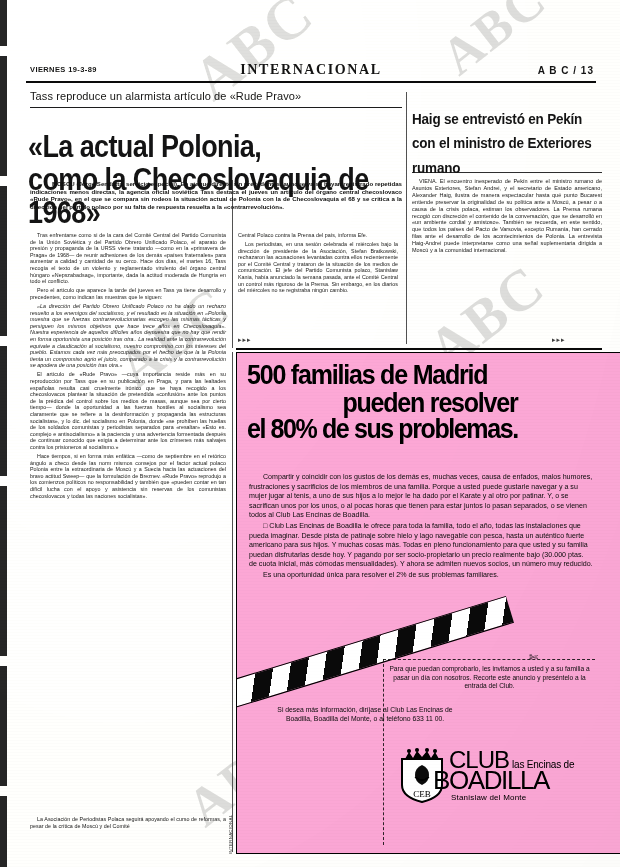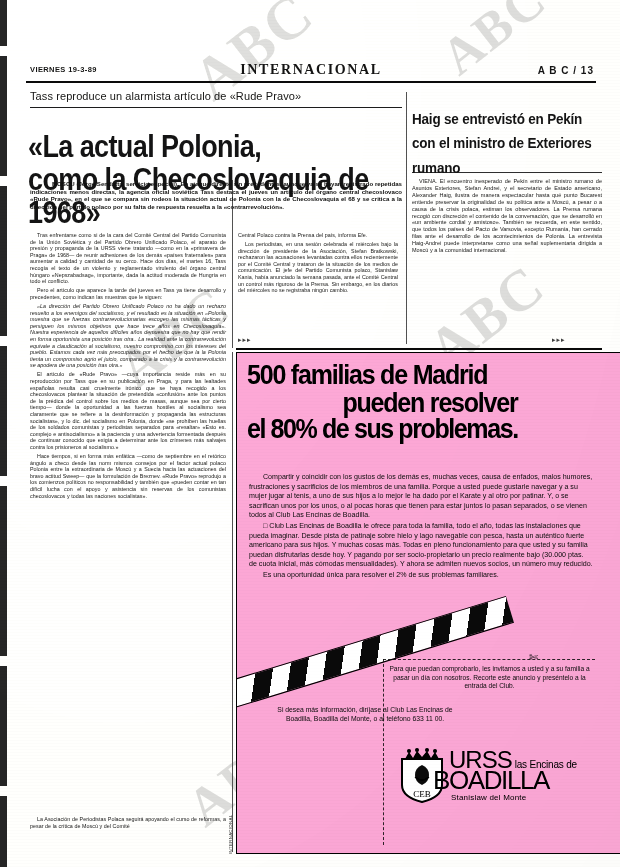--- a/index.html
+++ b/index.html
@@ -297,21 +297,21 @@
         <path d="M6 12 L10 5 L14 11 L18 4 L23 10 L28 4 L32 11 L36 5 L40 12 Z" fill="#000"></path>
         <circle cx="10" cy="4" r="2" fill="#000"></circle>
           <circle cx="18" cy="3" r="2" fill="#000"></circle>
         <circle cx="28" cy="3" r="2" fill="#000"></circle>
           <circle cx="36" cy="4" r="2" fill="#000"></circle>
         <path d="M23 18 q-7 3 -7 10 q0 7 7 10 q7 -3 7 -10 q0 -7 -7 -10 Z" fill="#111"></path>
         <path d="M16 30 q7 6 14 0" stroke="#000" stroke-width="1.4" fill="none"></path>
         <text x="23" y="50" font-family="Liberation Serif, serif" font-size="9" text-anchor="middle" fill="#000">CEB</text>
       </svg>
       <div id="logo-word">
-        <span class="clb">URSS</span><span class="enc">las Encinas de</span>
+        <span class="clb">CLUB</span><span class="enc">las Encinas de</span>
         <span class="boa">BOADILLA</span>
         <span class="sub">Stanislaw del Monte</span>
       </div>
     </div>
   </div>
 
   <div class="vertlabel" style="left:228px;top:806px;height:48px;">INTERNACIONAL</div>
 
   <div id="grain"></div>
 </div>

